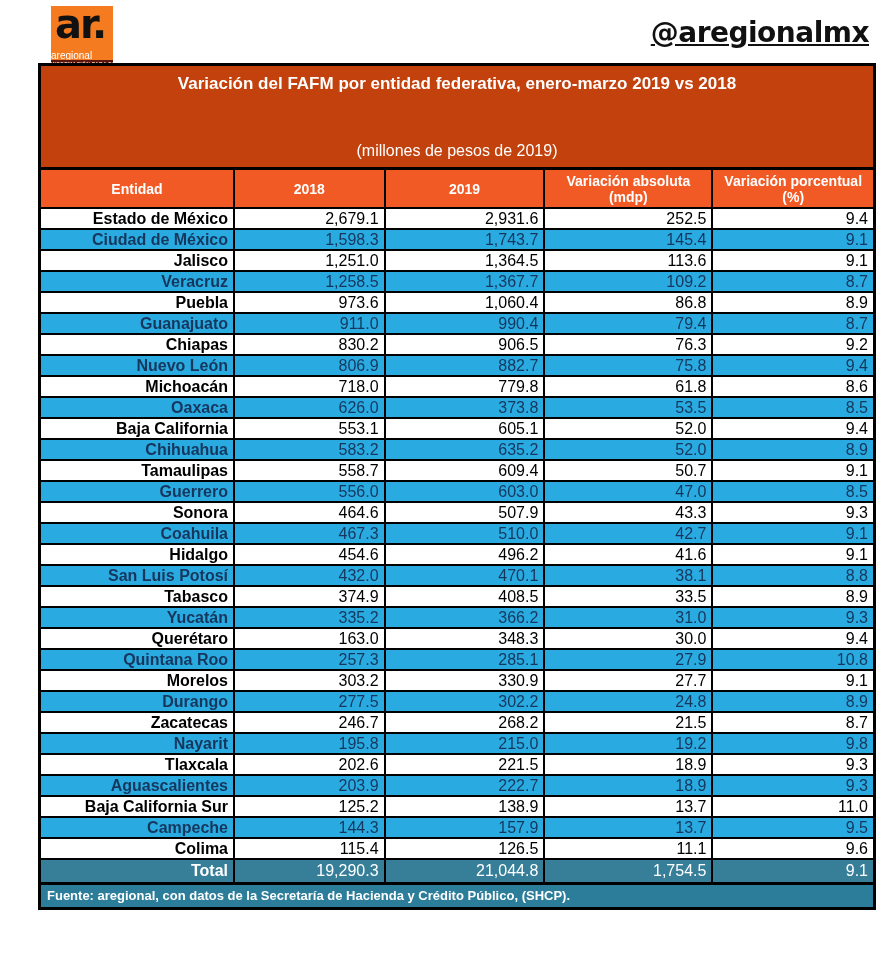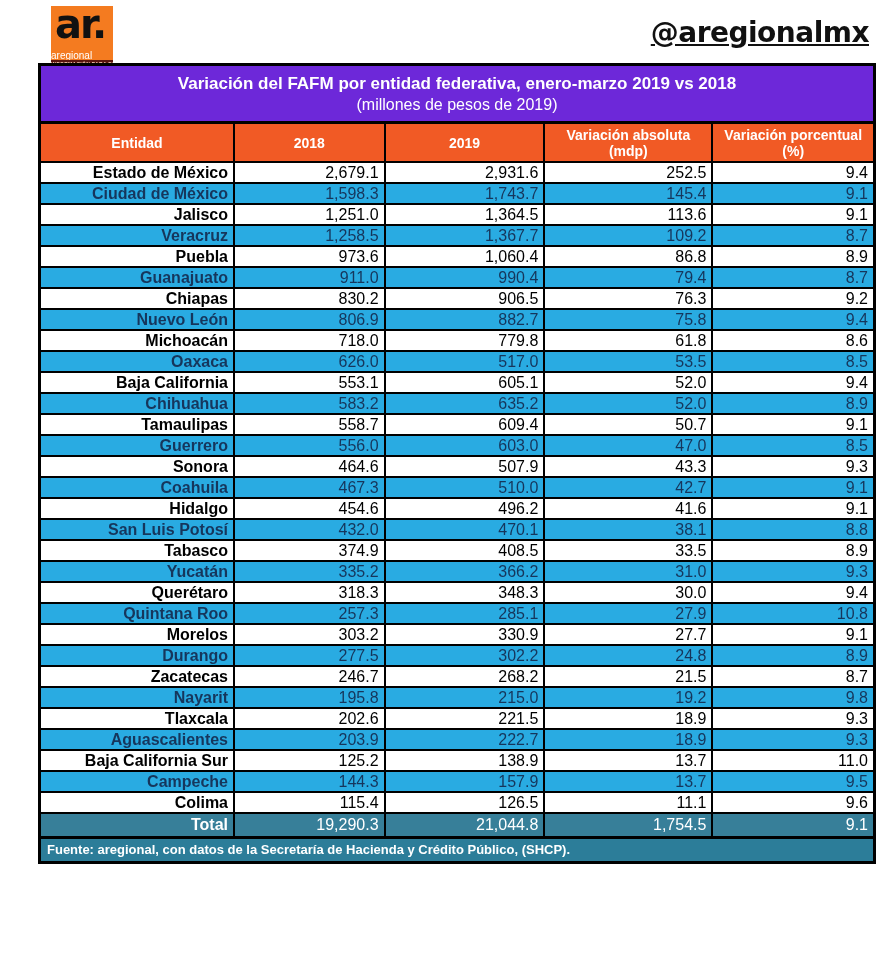--- a/index.html
+++ b/index.html
@@ -46,25 +46,25 @@
     text-decoration: underline;
   }
 
   
   .board {
     position: absolute; left: 38px; top: 63px; width: 838px;
     border: 3px solid #000000;
   }
 
   .title-box {
-    background: #6d28d9; color: #ffffff; text-align: center;
+    background: #c2410c; color: #ffffff; text-align: center;
     padding: 7px 4px 6px 4px; border-bottom: 3px solid #000000;
   }
   .title-line1 { font-size: 17px; font-weight: 700; line-height: 22px; }
-  .title-line2 { font-size: 16px; font-weight: 400; line-height: 20px; }
+  .title-line2 { font-size: 16px; font-weight: 400; line-height: 20px; margin-top: 46px; }
 
   table { width: 100%; border-collapse: collapse; table-layout: fixed; }
 
   col.c0 { width: 23.2%; }
   col.c1 { width: 18.1%; }
   col.c2 { width: 19.2%; }
   col.c3 { width: 20.2%; }
   col.c4 { width: 19.3%; }
 
   thead th {
@@ -203,21 +203,21 @@
         <tr>
           <td class="c-name">Michoacán</td>
           <td class="c-num">718.0</td>
           <td class="c-num">779.8</td>
           <td class="c-num">61.8</td>
           <td class="c-num">8.6</td>
         </tr>
         <tr>
           <td class="c-name">Oaxaca</td>
           <td class="c-num">626.0</td>
-          <td class="c-num">517.0</td>
+          <td class="c-num">373.8</td>
           <td class="c-num">53.5</td>
           <td class="c-num">8.5</td>
         </tr>
         <tr>
           <td class="c-name">Baja California</td>
           <td class="c-num">553.1</td>
           <td class="c-num">605.1</td>
           <td class="c-num">52.0</td>
           <td class="c-num">9.4</td>
         </tr>
@@ -279,21 +279,21 @@
         </tr>
         <tr>
           <td class="c-name">Yucatán</td>
           <td class="c-num">335.2</td>
           <td class="c-num">366.2</td>
           <td class="c-num">31.0</td>
           <td class="c-num">9.3</td>
         </tr>
         <tr>
           <td class="c-name">Querétaro</td>
-          <td class="c-num">318.3</td>
+          <td class="c-num">163.0</td>
           <td class="c-num">348.3</td>
           <td class="c-num">30.0</td>
           <td class="c-num">9.4</td>
         </tr>
         <tr>
           <td class="c-name">Quintana Roo</td>
           <td class="c-num">257.3</td>
           <td class="c-num">285.1</td>
           <td class="c-num">27.9</td>
           <td class="c-num">10.8</td>

